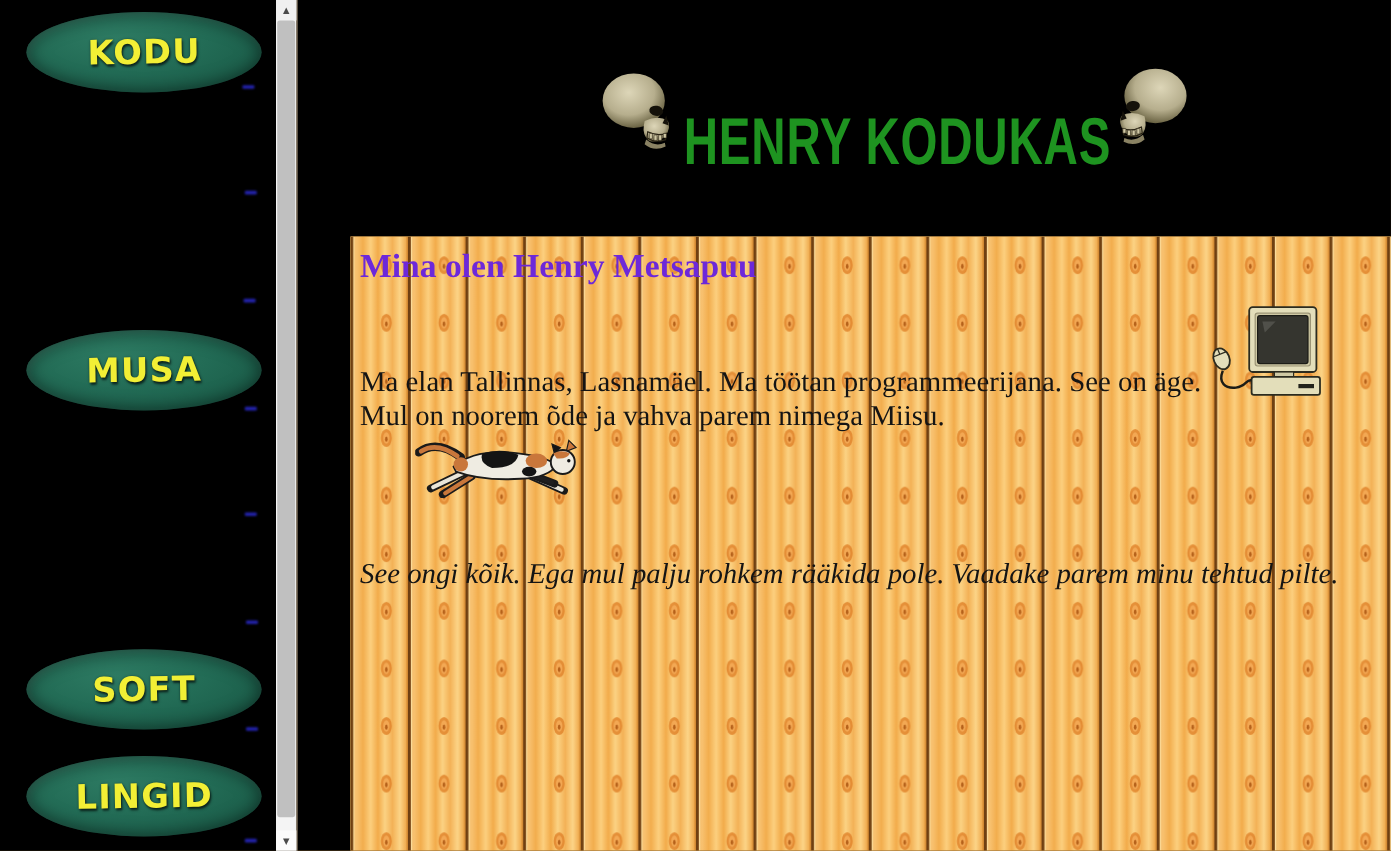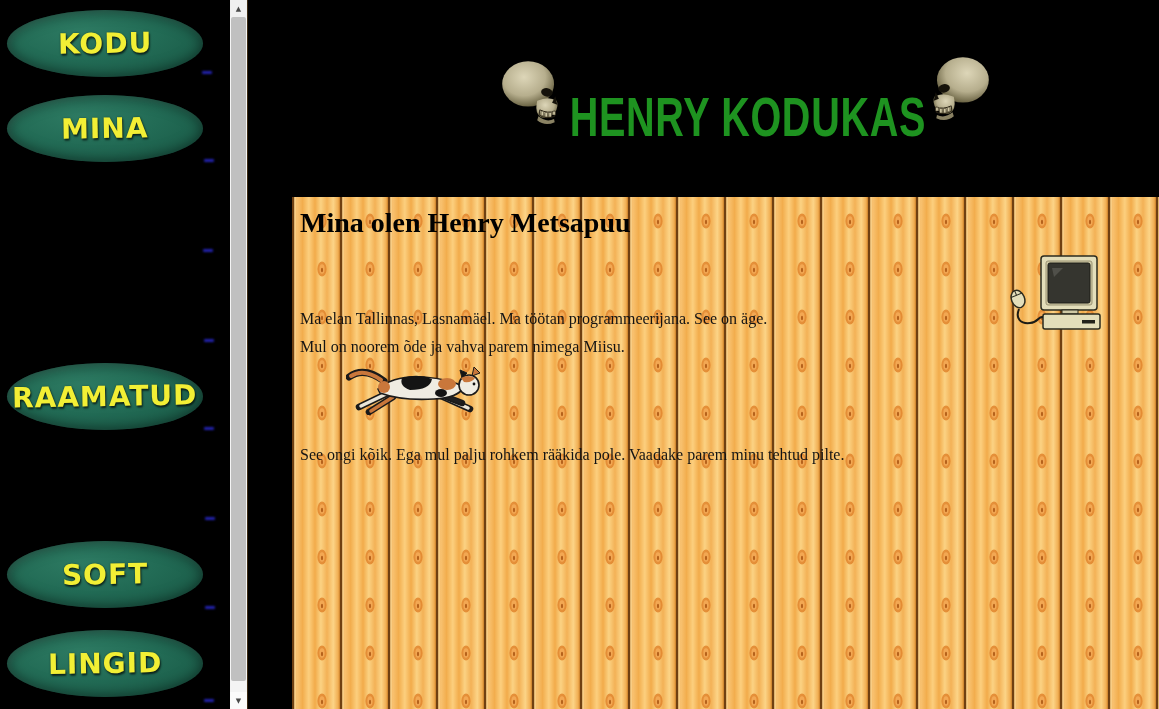--- a/index.html
+++ b/index.html
@@ -5,21 +5,21 @@
   html,body{margin:0;padding:0;}
   body{
     width:1159px;height:709px;position:relative;overflow:hidden;
     background:#000;font-family:"Liberation Serif", serif;
   }
   
   .sidebar{
     position:absolute;left:0;top:0;width:230px;height:709px;background:#000;
   }
   .nav-oval{
-    position:absolute;left:7px;width:196px;height:67px;border-radius:50%;
+    position:absolute;left:22px;width:196px;height:67px;border-radius:50%;
     background:radial-gradient(ellipse at 38% 32%, #2d7a62 0%, #226b55 45%, #1b5d49 80%, #174f3e 100%);
     box-shadow:inset 0 0 14px rgba(0,0,0,.55), inset 2px 2px 6px rgba(255,255,255,.08);
     display:flex;align-items:center;justify-content:center;cursor:pointer;
   }
   .nav-oval span{
     font-family:"DejaVu Sans", sans-serif;font-weight:bold;font-size:28px;
     color:#f2ef35;letter-spacing:1px;
     text-shadow:1px 2px 2px rgba(0,0,0,.65), 0 0 2px rgba(0,0,0,.4);
     transform:rotate(-1deg);
   }
@@ -55,28 +55,28 @@
     transform:scaleX(.66) scaleY(.92);transform-origin:center;white-space:nowrap;
   }
   .skull{position:absolute;width:66px;height:70px;}
   .skull.left{left:207px;top:58px;}
   .skull.right{left:634px;top:54px;transform:scaleX(-1);}
   
   .content{position:relative;width:911px;height:512px;overflow:hidden;background:#f6b75c;}
   .woodbg{position:absolute;left:0;top:0;width:100%;height:100%;}
   .content-heading{
     position:absolute;left:8px;top:10px;margin:0;
-    font-family:"Liberation Serif", serif;font-weight:bold;font-size:28px;color:#000000;
+    font-family:"Liberation Serif", serif;font-weight:bold;font-size:28px;color:#6d28d9;
   }
   .para{
     position:absolute;left:8px;margin:0;
-    font-family:"Liberation Serif", serif;font-size:16px;line-height:28px;color:#141414;
+    font-family:"Liberation Serif", serif;font-size:24px;line-height:28px;color:#141414;
   }
   .para.p1{top:108px;}
-  .para.p2{top:244px;}
+  .para.p2{top:268px;font-style:italic;}
   .computer-img{position:absolute;left:714px;top:56px;}
   .cat-img{position:absolute;left:54px;top:166px;}
   .hidden-defs{position:absolute;width:0;height:0;overflow:hidden;}
 </style>
 </head>
 <body>
 
 <svg class="hidden-defs" aria-hidden="true">
   <defs>
     <radialGradient id="skullg" cx="42%" cy="35%" r="75%">
@@ -99,25 +99,22 @@
       </g>
       <path d="M60,90 Q72,100 84,94 L85,99 Q70,106 58,96 Z" fill="#8a8263"></path>
     </g>
   </defs>
 </svg>
 
 <div class="sidebar">
   <div class="nav-oval" style="top:10px">
       <span>KODU</span>
     </div>
-  <div class="nav-oval" style="top:95px">
-      <span>MINA</span>
-    </div>
-  <div class="nav-oval" style="top:363px">
-      <span>RAAMATUD</span>
+  <div class="nav-oval" style="top:275px">
+      <span>MUSA</span>
     </div>
   <div class="nav-oval" style="top:630px">
       <span>LINGID</span>
     </div>
   <div class="nav-oval" style="top:541px">
       <span>SOFT</span>
     </div>
   <div class="dash" style="left:202px;top:71px"></div>
   <div class="dash" style="left:204px;top:159px"></div>
   <div class="dash" style="left:203px;top:249px"></div>

